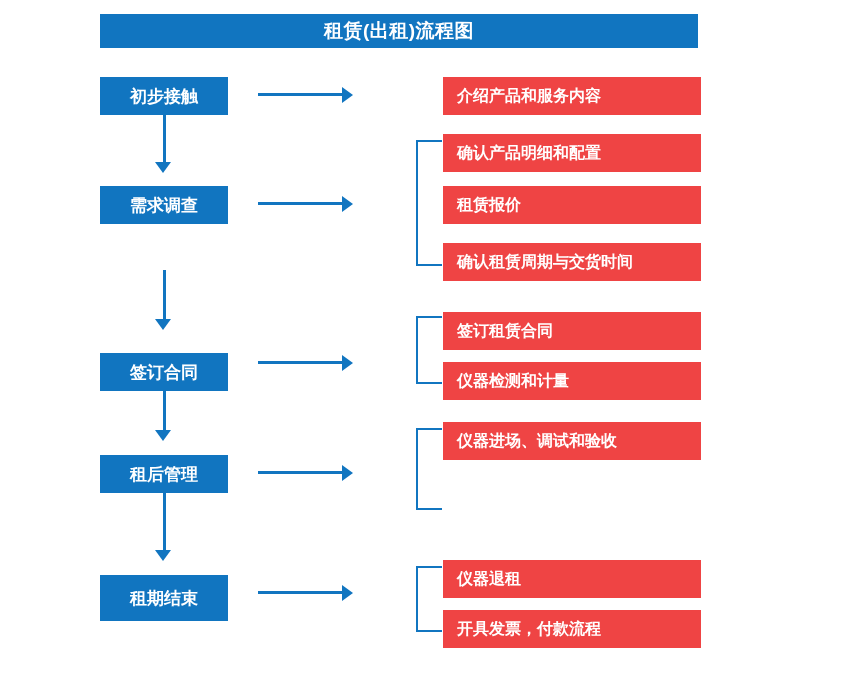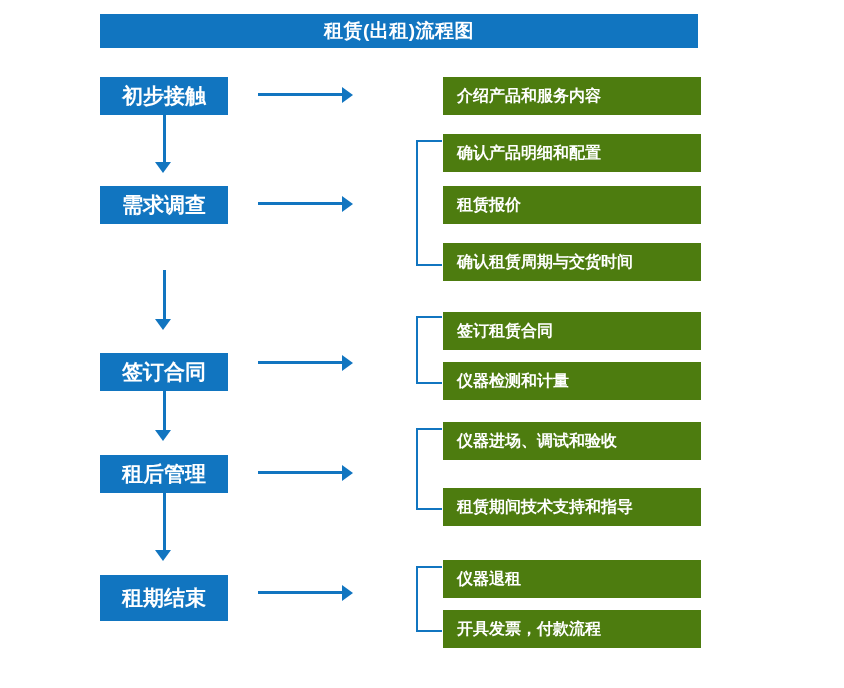--- a/index.html
+++ b/index.html
@@ -29,30 +29,30 @@
     font-weight: bold;
     display: flex;
     align-items: center;
     justify-content: center;
     letter-spacing: 0.5px;
   }
   .stage-box {
     position: absolute;
     background: #1175c0;
     color: #ffffff;
-    font-size: 21px;
+    font-size: 17px;
     font-weight: bold;
     display: flex;
     align-items: center;
     justify-content: center;
     box-sizing: border-box;
   }
   .task-box {
     position: absolute;
-    background: #4d7c0f;
+    background: #ef4444;
     color: #ffffff;
     font-size: 16px;
     font-weight: bold;
     display: flex;
     align-items: center;
     box-sizing: border-box;
     padding-left: 14px;
   }
   .v-line {
     position: absolute;
@@ -133,17 +133,16 @@
   <div class="bracket" style="left:416px; top:428px; width:26px; height:82px;"></div>
   <div class="bracket" style="left:416px; top:566px; width:26px; height:66px;"></div>
 
   <div class="task-box" style="left:443px; top:77px; width:258px; height:38px;">介绍产品和服务内容</div>
   <div class="task-box" style="left:443px; top:134px; width:258px; height:38px;">确认产品明细和配置</div>
   <div class="task-box" style="left:443px; top:186px; width:258px; height:38px;">租赁报价</div>
   <div class="task-box" style="left:443px; top:243px; width:258px; height:38px;">确认租赁周期与交货时间</div>
   <div class="task-box" style="left:443px; top:312px; width:258px; height:38px;">签订租赁合同</div>
   <div class="task-box" style="left:443px; top:362px; width:258px; height:38px;">仪器检测和计量</div>
   <div class="task-box" style="left:443px; top:422px; width:258px; height:38px;">仪器进场、调试和验收</div>
-  <div class="task-box" style="left:443px; top:488px; width:258px; height:38px;">租赁期间技术支持和指导</div>
   <div class="task-box" style="left:443px; top:560px; width:258px; height:38px;">仪器退租</div>
   <div class="task-box" style="left:443px; top:610px; width:258px; height:38px;">开具发票，付款流程</div>
 
 </div>
 
 </body></html>

